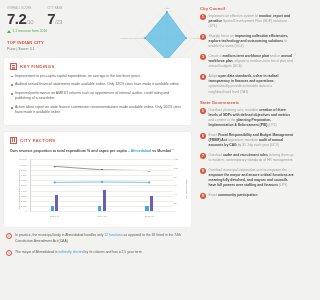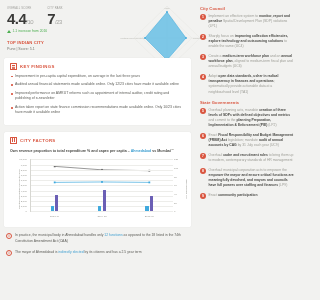--- a/index.html
+++ b/index.html
@@ -320,21 +320,21 @@
   <div class="radar-label" style="left:167px;top:68px;">Finances</div>
   <div class="radar-label" style="left:168px;top:78px;">Staffing</div>
   <div class="radar-label" style="left:133px;top:38px;">Political Representation</div>
   <div class="radar-label" style="left:200px;top:38px;">Transparency</div>
 
   <div class="left-col">
 
     <div class="stats-row">
       <div class="stat-block">
         <div class="stat-caption">OVERALL SCORE</div>
-        <div class="stat-value"><span>4.4</span><span class="stat-den">/10</span></div>
+        <div class="stat-value"><span>7.2</span><span class="stat-den">/10</span></div>
       </div>
       <div class="stat-block">
         <div class="stat-caption">CITY RANK</div>
         <div class="stat-value"><span>7</span><span class="stat-den">/23</span></div>
       </div>
     </div>
 
     <div class="delta-row">
       <span class="delta-arrow"></span>
       <span class="delta-text">1.1 increase from 2016</span>

